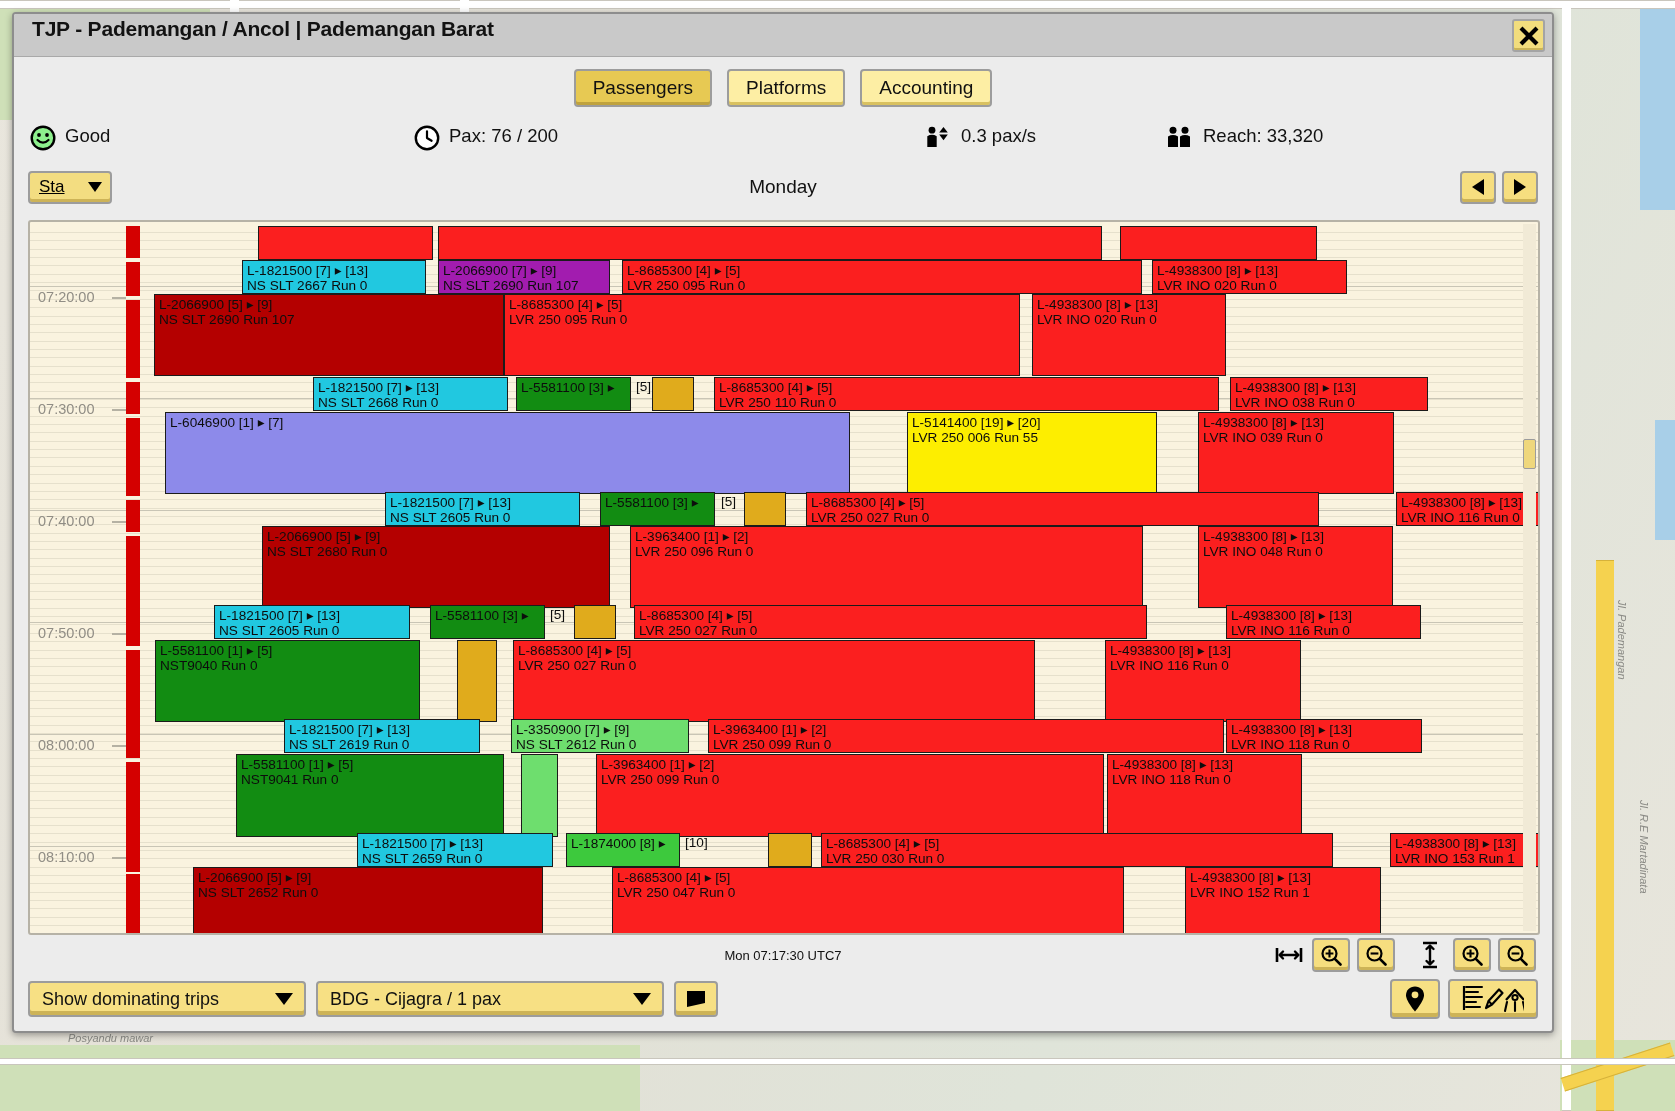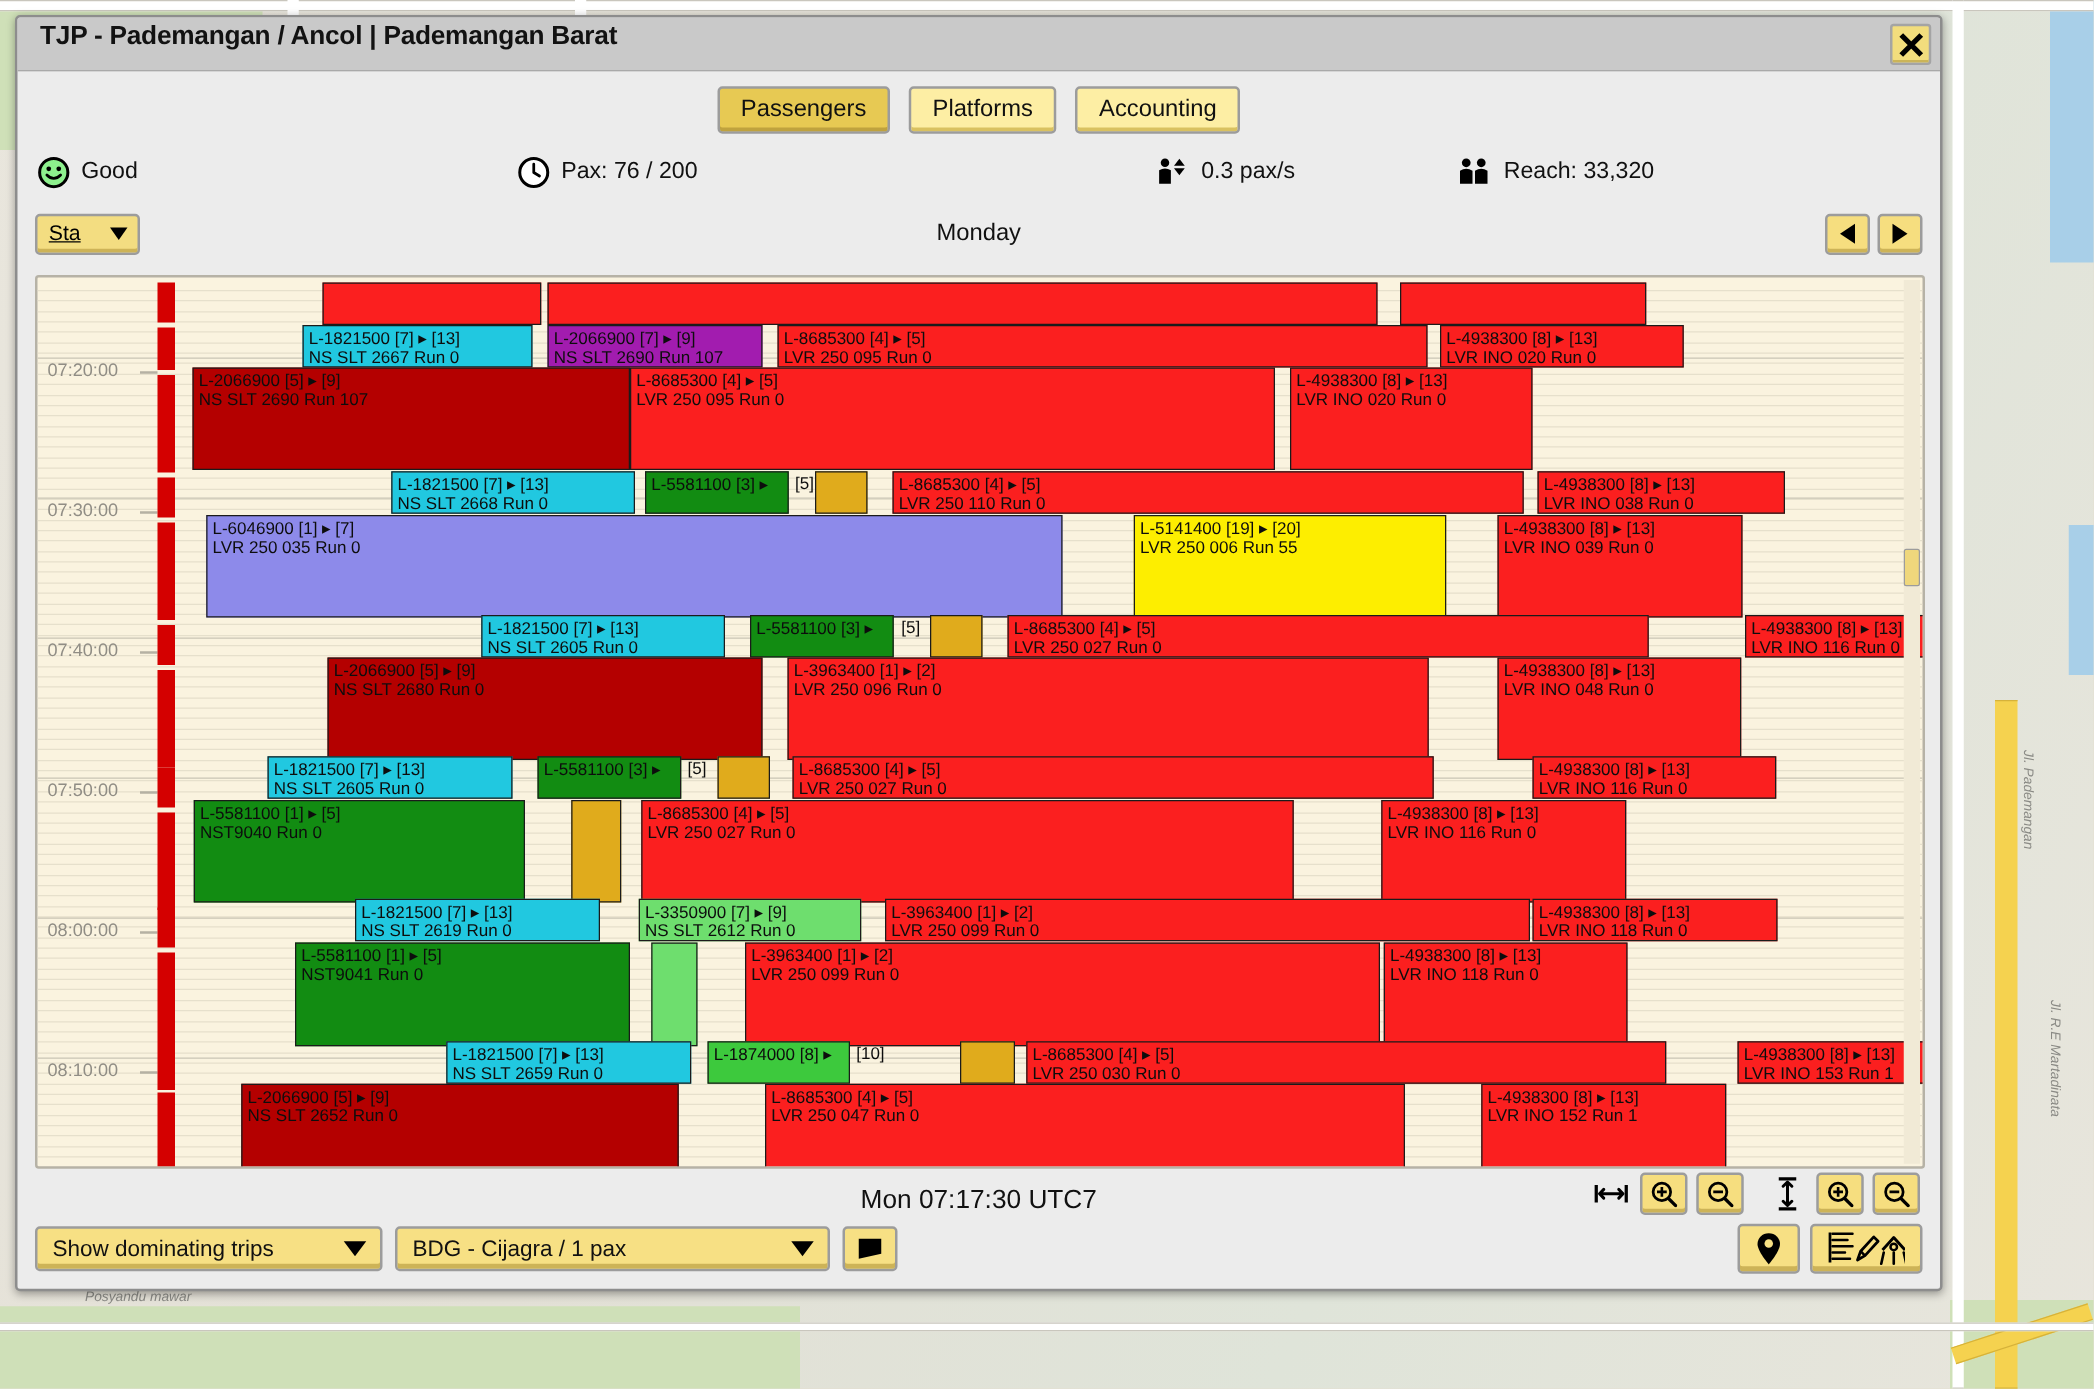--- a/index.html
+++ b/index.html
@@ -249,21 +249,21 @@
     border-radius: 2px;
     cursor: pointer;
   }
 
   
   #timestamp {
     position: absolute;
     left: 0; right: 0;
     top: 934px;
     text-align: center;
-    font-size: 21px;
+    font-size: 13px;
     color: #111;
   }
   #zoom-cluster {
     position: absolute;
     right: 16px; top: 924px;
     display: flex;
     align-items: center;
     gap: 7px;
   }
   .zoom-btn {
@@ -589,21 +589,20 @@
         <div class="trip" style="left: 684px; top: 155px; width: 505px; height: 34px; background: rgb(251, 31, 31);">
           <div class="l1">L-8685300 [4] ▸ [5]</div>
           <div class="l2">LVR 250 110 Run 0</div>
         </div>
         <div class="trip" style="left: 1200px; top: 155px; width: 198px; height: 34px; background: rgb(251, 31, 31);">
           <div class="l1">L-4938300 [8] ▸ [13]</div>
           <div class="l2">LVR INO 038 Run 0</div>
         </div>
         <div class="trip" style="left: 135px; top: 190px; width: 685px; height: 82px; background: rgb(141, 138, 234);">
           <div class="l1">L-6046900 [1] ▸ [7]</div>
-          <div class="l2">LVR 250 035 Run 0</div>
         </div>
         <div class="trip" style="left: 877px; top: 190px; width: 250px; height: 82px; background: rgb(253, 238, 0);">
           <div class="l1">L-5141400 [19] ▸ [20]</div>
           <div class="l2">LVR 250 006 Run 55</div>
         </div>
         <div class="trip" style="left: 1168px; top: 190px; width: 196px; height: 82px; background: rgb(251, 31, 31);">
           <div class="l1">L-4938300 [8] ▸ [13]</div>
           <div class="l2">LVR INO 039 Run 0</div>
         </div>
         <div class="trip" style="left: 355px; top: 270px; width: 195px; height: 34px; background: rgb(33, 200, 224);">

